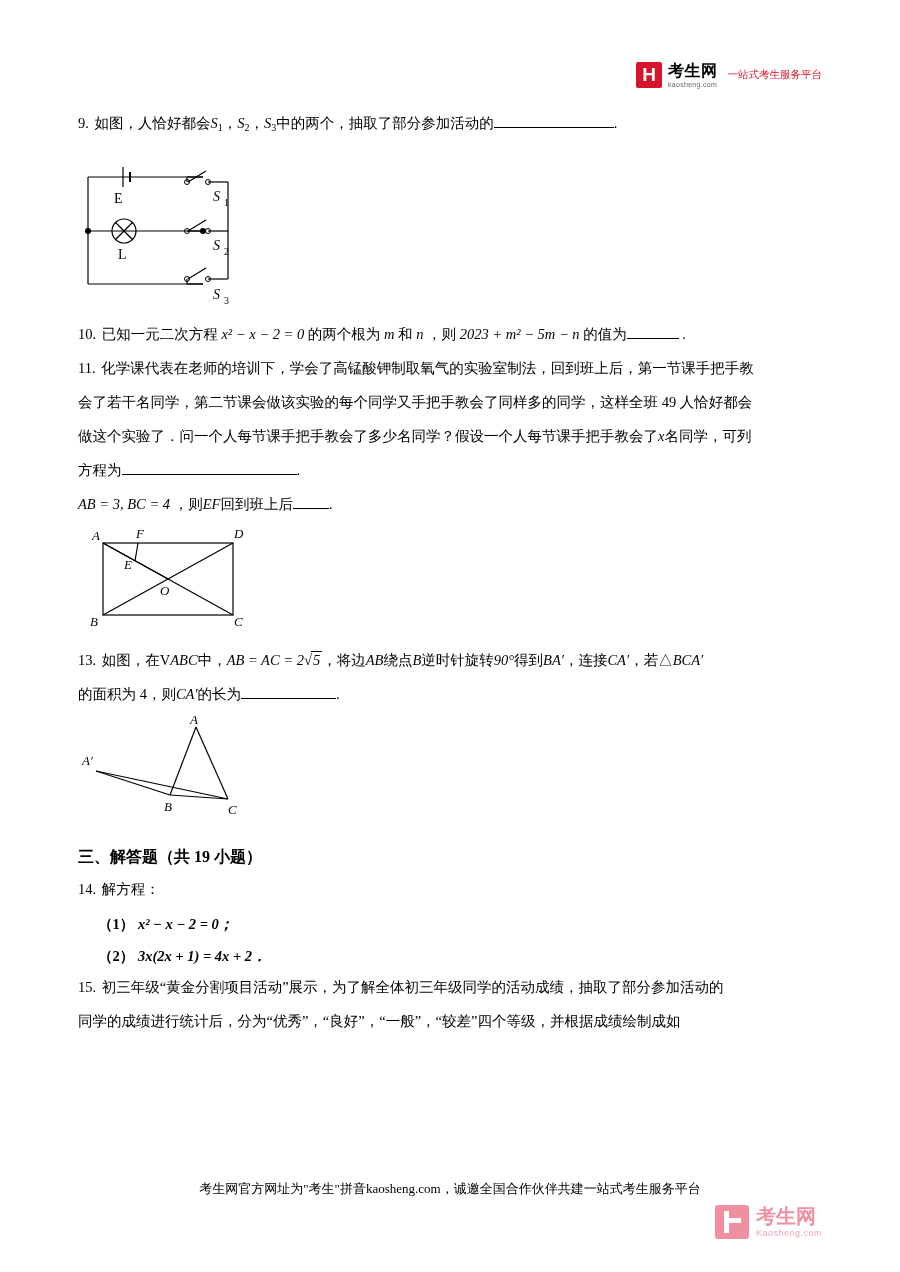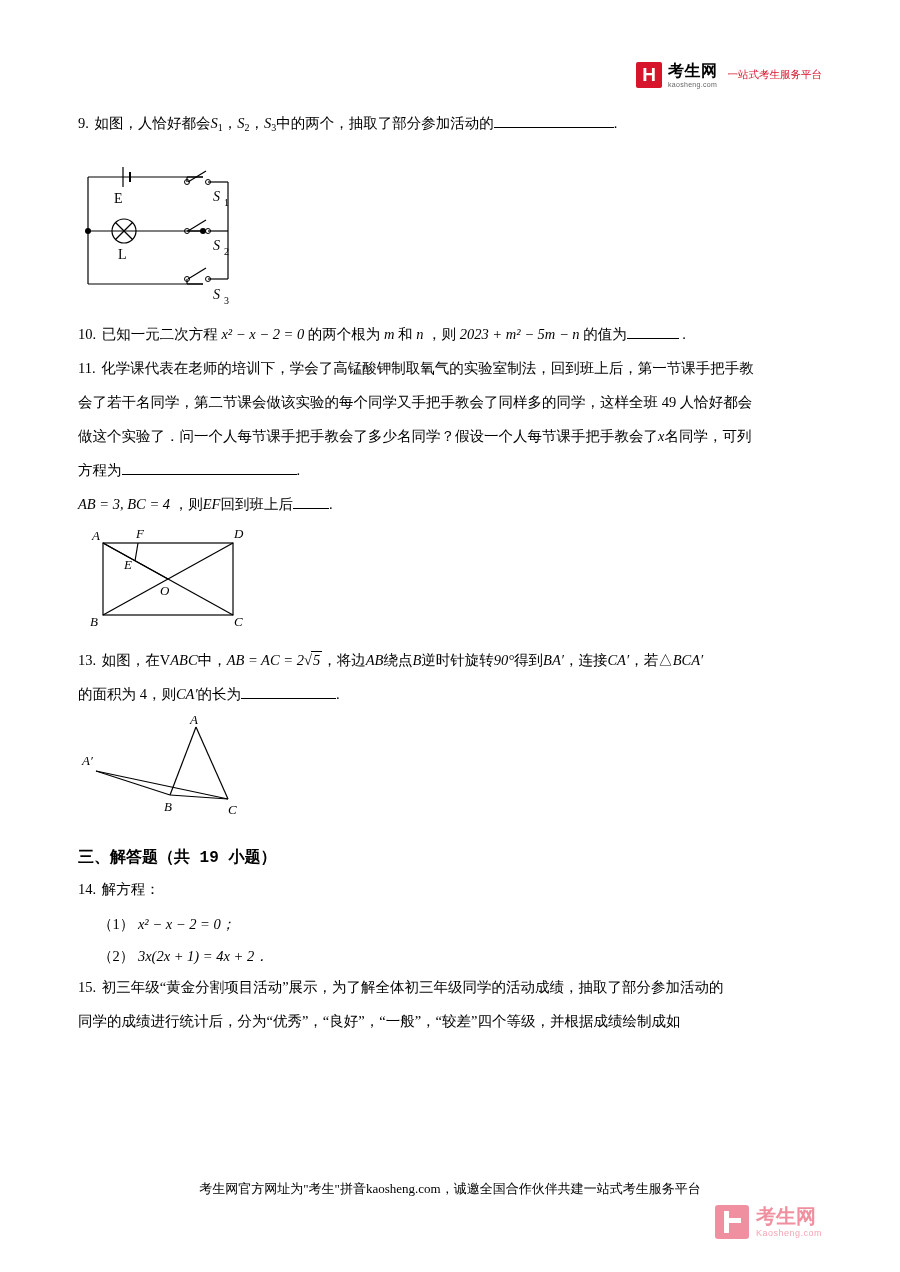--- a/index.html
+++ b/index.html
@@ -88,27 +88,28 @@
   i.m { font-family: "Liberation Serif", serif; font-style: italic; }
   .fill { display: inline-block; border-bottom: 1px solid #000; }
   .fill-120 { width: 120px; }
   .fill-60 { width: 52px; }
   .fill-40 { width: 36px; }
   .fill-95 { width: 95px; }
   .fill-175 { width: 175px; }
   .sect {
     font-size: 16px;
     font-weight: bold;
-    font-family: Liberation Mono, monospace;
+    font-family: Liberation Serif, serif;
     margin: 18px 0 6px 0;
   }
   .sub-q {
     font-size: 14.5px;
     line-height: 32px;
     margin-left: 20px;
+    font-weight: bold;
   }
   .figure { margin: 6px 0 6px 0; }
   .radical {
     border-top: 1px solid #000;
     padding: 0 2px;
     margin-left: -1px;
   }
   
   .footer {
     position: absolute;

